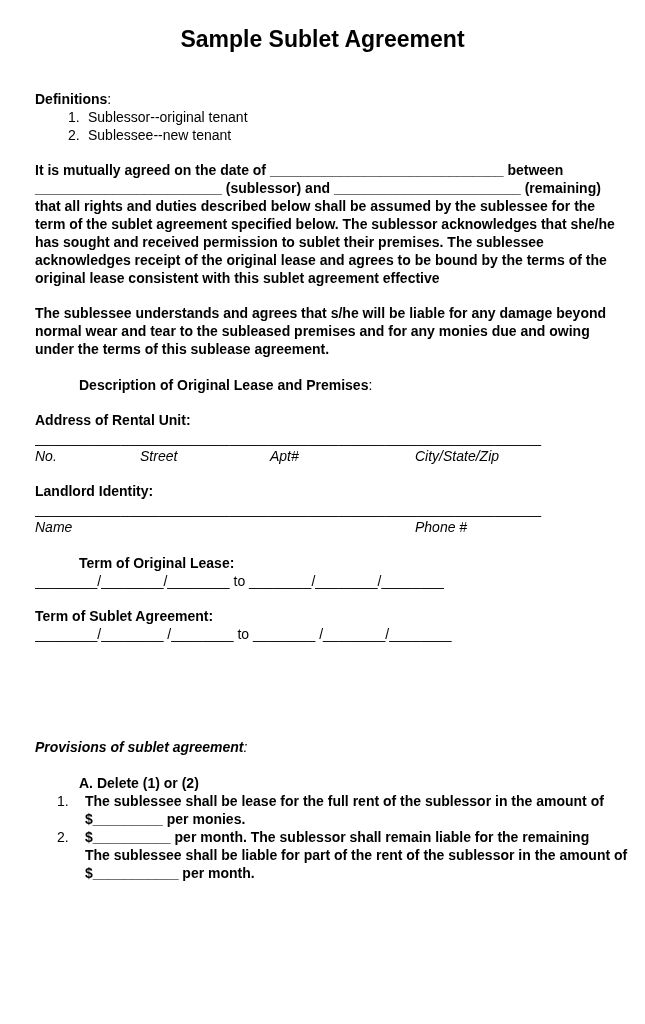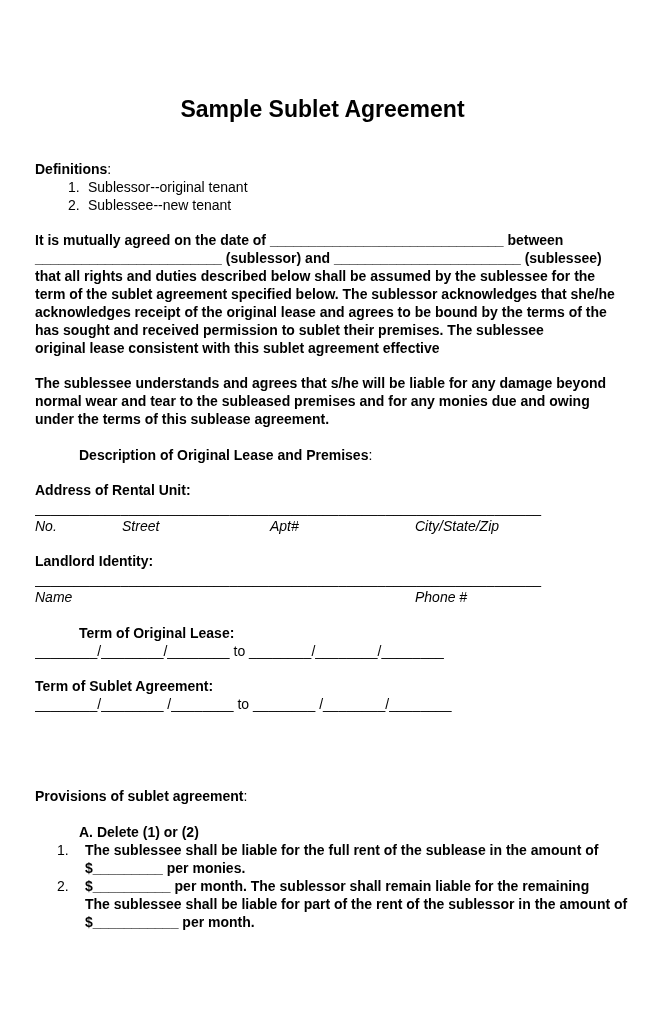--- a/index.html
+++ b/index.html
@@ -9,41 +9,41 @@
     height: 1024px;
     font-family: "Liberation Sans", sans-serif;
     font-size: 14px;
     line-height: 18px;
     color: #000000;
     overflow: hidden;
   }
   .page { width: 645px; height: 1024px; padding: 0 35px; background: #ffffff; }
   .line { white-space: nowrap; font-weight: bold; }
   .doc-title {
-    margin-top: 96px;
+    margin-top: 26px;
     font-size: 23px;
     line-height: 26px;
     font-weight: bold;
     text-align: center;
   }
   .bold-heading { font-weight: bold; }
   .bold-heading .colon { font-weight: normal; }
   .mt-blank  { margin-top: 17px; }
   .mt-blank2 { margin-top: 18px; margin-left: 44px; }
   .mt-defs   { margin-top: 38px; }
-  .mt-prov   { margin-top: 74px; }
+  .mt-prov   { margin-top: 95px; font-style: italic; }
   .def-item  { position: relative; padding-left: 53px; white-space: nowrap; }
   .def-item .num { position: absolute; left: 33px; top: 0; }
   .prov-item { position: relative; padding-left: 50px; }
   .prov-item .num { position: absolute; left: 22px; top: 0; }
   .fill-line { white-space: nowrap; overflow: hidden; }
   .cols-row  { position: relative; height: 18px; font-style: italic; white-space: nowrap; text-decoration: underline; }
   .col-abs   { position: absolute; top: 0; }
   .c0 { left: 0; }
-  .c1 { left: 87px; }
+  .c1 { left: 105px; }
   .c2 { left: 235px; }
   .c3 { left: 380px; text-align: center; }
 </style>
 </head>
 <body>
 
 <div class="page">
 
   <div class="doc-title">Sample Sublet Agreement</div>
 
@@ -53,25 +53,25 @@
     <span class="num">1.</span>
     <span>Sublessor--original tenant</span>
   </div>
   <div class="def-item">
     <span class="num">2.</span>
     <span>Sublessee--new tenant</span>
   </div>
 
   <div class="mt-blank">
     <div class="line">It is mutually agreed on the date of ______________________________ between</div>
-    <div class="line">________________________ (sublessor) and ________________________ (sublessee)</div>
+    <div class="line">________________________ (sublessor) and ________________________ (remaining)</div>
     <div class="line">that all rights and duties described below shall be assumed by the sublessee for the</div>
     <div class="line">term of the sublet agreement specified below. The sublessor acknowledges that she/he</div>
+    <div class="line">has sought and received permission to sublet their premises. The sublessee</div>
     <div class="line">acknowledges receipt of the original lease and agrees to be bound by the terms of the</div>
-    <div class="line">has sought and received permission to sublet their premises. The sublessee</div>
     <div class="line">original lease consistent with this sublet agreement effective</div>
   </div>
 
   <div class="mt-blank">
     <div class="line">The sublessee understands and agrees that s/he will be liable for any damage beyond</div>
     <div class="line">normal wear and tear to the subleased premises and for any monies due and owing</div>
     <div class="line">under the terms of this sublease agreement.</div>
   </div>
 
   <div class="bold-heading mt-blank2 line"><span>Description of Original Lease and Premises</span><span class="colon">:</span></div>
@@ -97,21 +97,21 @@
 
   <div class="mt-blank line">Term of Sublet Agreement:</div>
   <div class="fill-line">________/________ /________ to ________ /________/________</div>
 
   <div class="bold-heading mt-prov line"><span>Provisions of sublet agreement</span><span class="colon">:</span></div>
 
   <div class="mt-blank2 line">A. Delete (1) or (2)</div>
 
   <div class="prov-item">
     <span class="num">1.</span>
-    <div class="line">The sublessee shall be liable for the full rent of the sublease in the amount of</div>
+    <div class="line">The sublessee shall be lease for the full rent of the sublessor in the amount of</div>
     <div class="line">$_________ per monies.</div>
   </div>
 
   <div class="prov-item">
     <span class="num">2.</span>
     <div class="line">$__________ per month. The sublessor shall remain liable for the remaining</div>
     <div class="line">The sublessee shall be liable for part of the rent of the sublessor in the amount of</div>
     <div class="line">$___________ per month.</div>
   </div>
 

